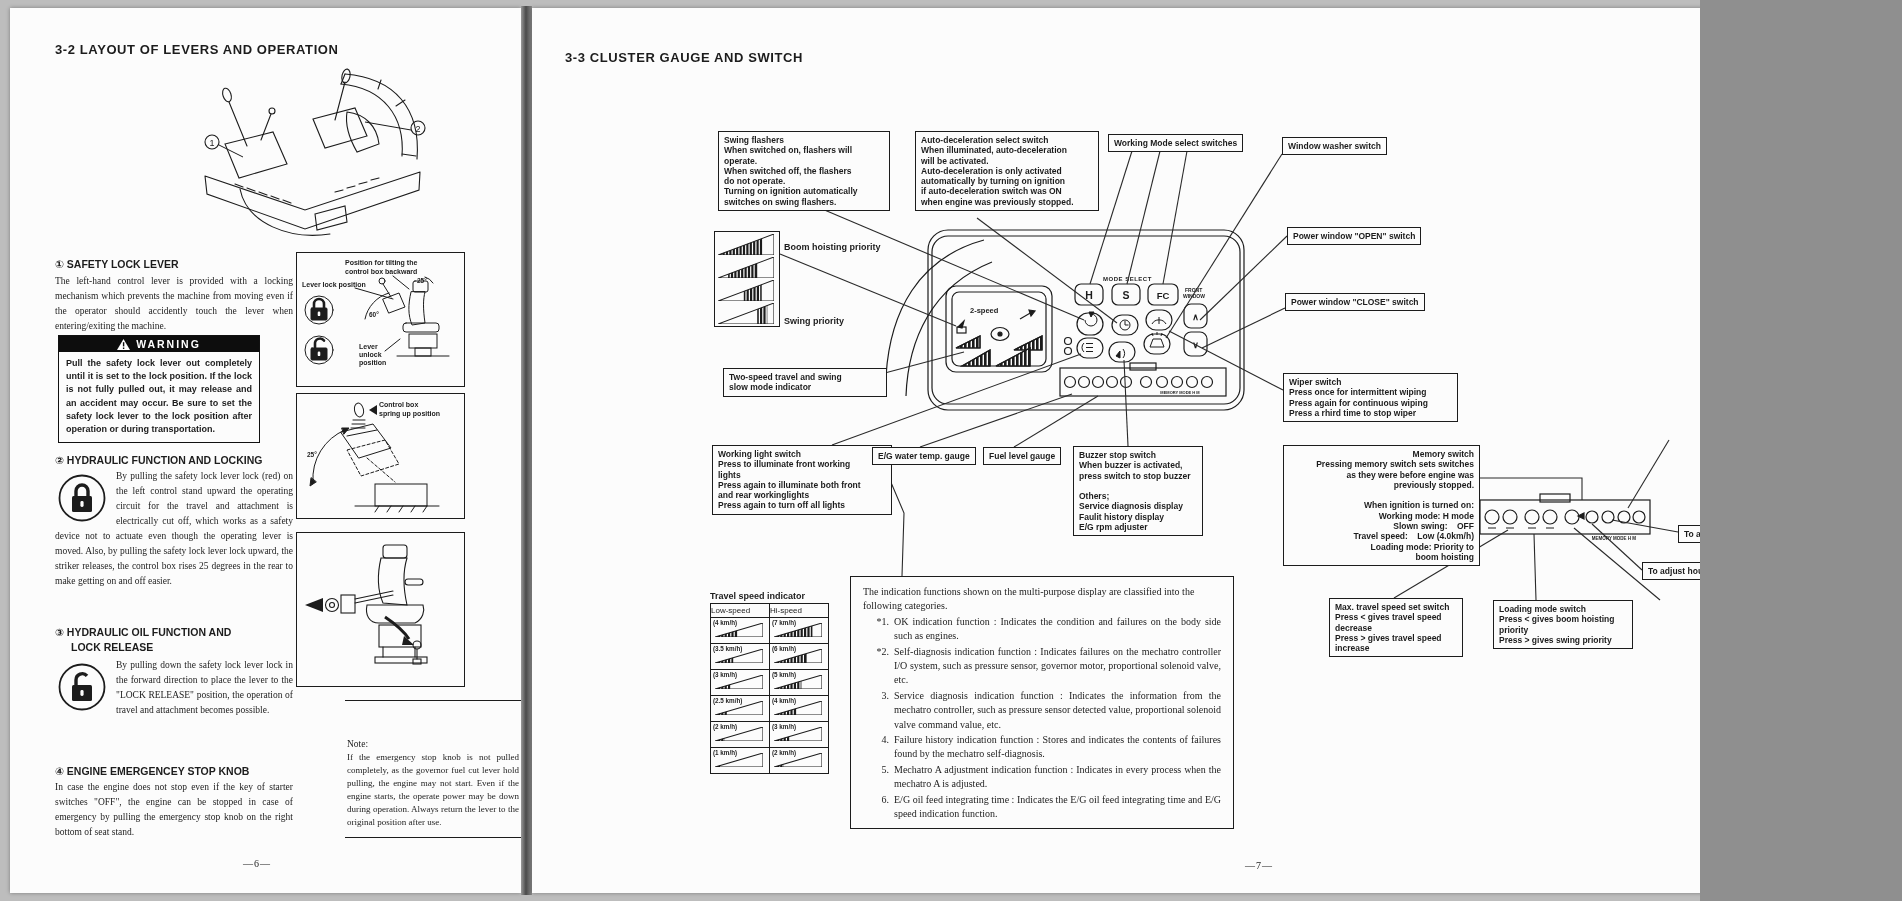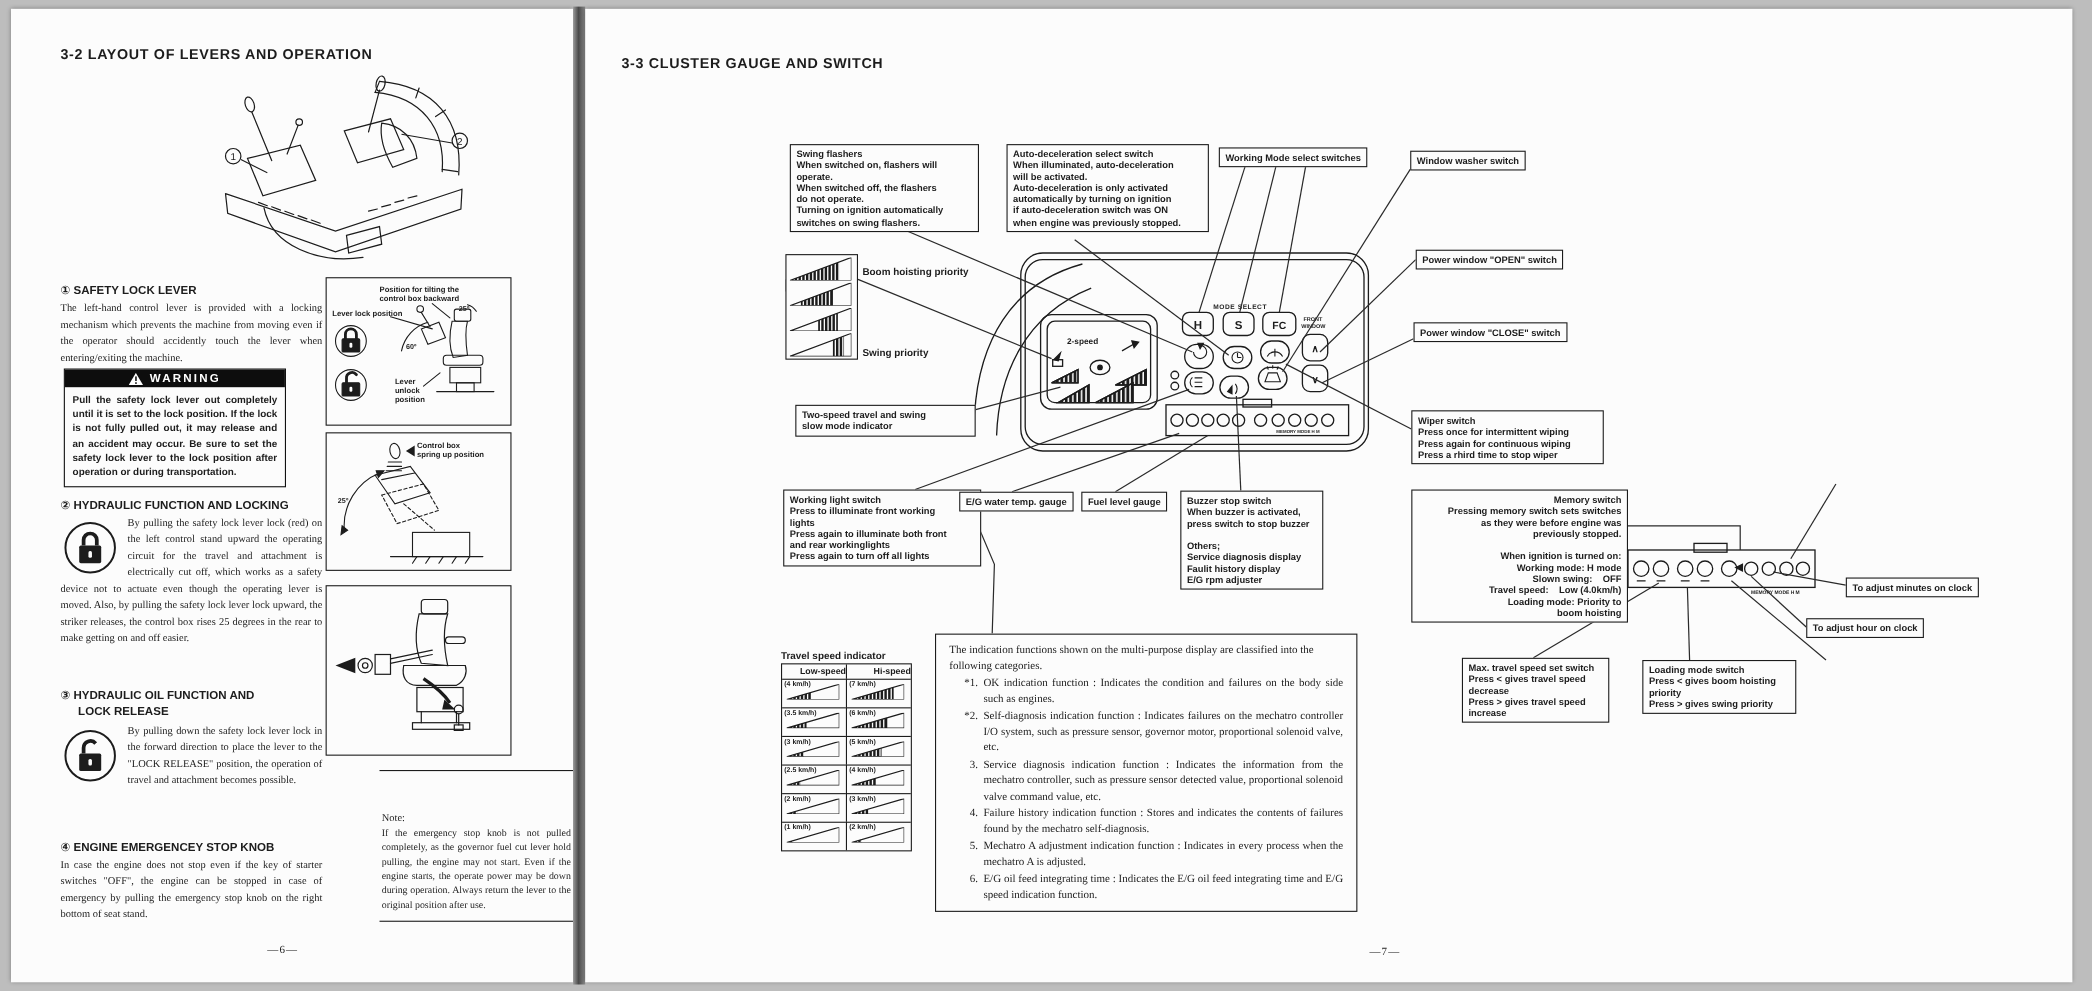--- a/index.html
+++ b/index.html
@@ -1,16 +1,16 @@
 <!DOCTYPE html>
 <html><head>
 <meta charset="utf-8">
 <style>
   html,body{margin:0;padding:0;background:#8f8f8f;}
-  .canvas{position:relative;width:1902px;height:901px;background:#bdbdbd;overflow:hidden;
+  .canvas{position:relative;width:1700px;height:901px;background:#bdbdbd;overflow:hidden;
           font-family:"Liberation Sans",sans-serif;color:#1c1c1c;}
   .page{position:absolute;top:8px;height:885px;background:#fcfcfc;box-shadow:0 0 4px rgba(0,0,0,.35);}
   .page-left{left:10px;width:511px;}
   .page-right{left:532px;width:1352px;}
   .spine{position:absolute;top:6px;left:521px;width:11px;height:889px;
          background:linear-gradient(90deg,#9a9a9a,#4a4a4a 45%,#8c8c8c);}
   .abs{position:absolute;}
   .pg-title{font-size:13px;font-weight:bold;letter-spacing:.6px;white-space:nowrap;}
   .sec-h{font-size:10.5px;font-weight:bold;font-family:"Liberation Sans","DejaVu Sans",sans-serif;white-space:nowrap;}
   .body-text{font-family:"Liberation Serif",serif;font-size:9.5px;line-height:15px;text-align:justify;}
@@ -33,21 +33,21 @@
   .ind-box{border:1.2px solid #1c1c1c;background:#fcfcfc;padding:8px 12px 6px 12px;
            font-family:"Liberation Serif",serif;font-size:10px;line-height:14.4px;z-index:4;}
   .ind-item{display:flex;margin-top:1px;}
   .ind-m{width:26px;flex:none;text-align:right;padding-right:5px;}
   .ind-t{flex:1;text-align:justify;}
   .travel-title{font-size:9px;font-weight:bold;}
   .ttable{border:1.3px solid #1c1c1c;background:#fcfcfc;}
   .trow{display:flex;}
   .tcell{width:58px;height:25px;border-top:1px solid #1c1c1c;position:relative;}
   .tcell+.tcell{border-left:1px solid #1c1c1c;}
-  .thead .tcell{height:13px;border-top:none;font-size:8px;font-weight:bold;text-align:right;line-height:13px;}
+  .thead .tcell{height:13px;border-top:none;font-size:8px;font-weight:normal;text-align:left;line-height:13px;}
   .tlabel{position:absolute;left:2px;top:1px;font-size:6.3px;font-weight:bold;}
   .twedge{position:absolute;left:4px;bottom:2px;}
   .lm-label{border:1.1px solid #1c1c1c;font-size:8px;font-weight:bold;text-align:center;background:#fcfcfc;margin-top:36px;}
   .lm-stack{border:1.2px solid #1c1c1c;background:#fcfcfc;}
   .lm-stack svg{display:block;margin:2px 3px;}
   .icon-float{float:left;margin:4px 9px 2px 2px;}
 </style>
 </head>
 <body>
 

